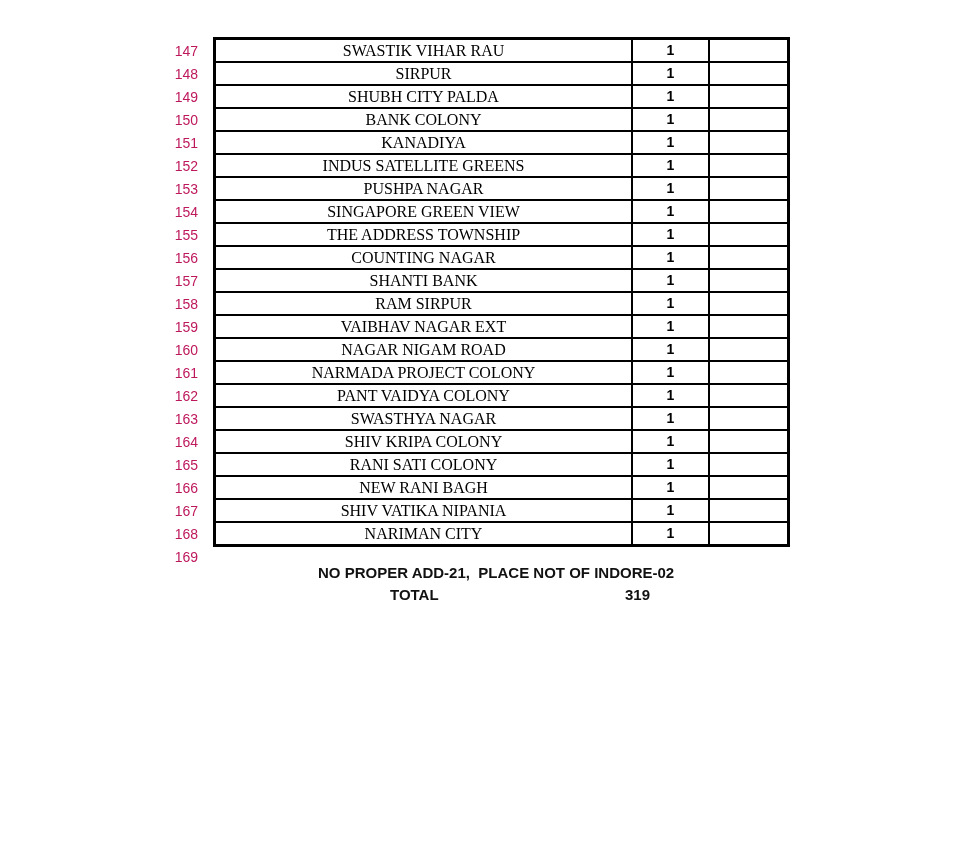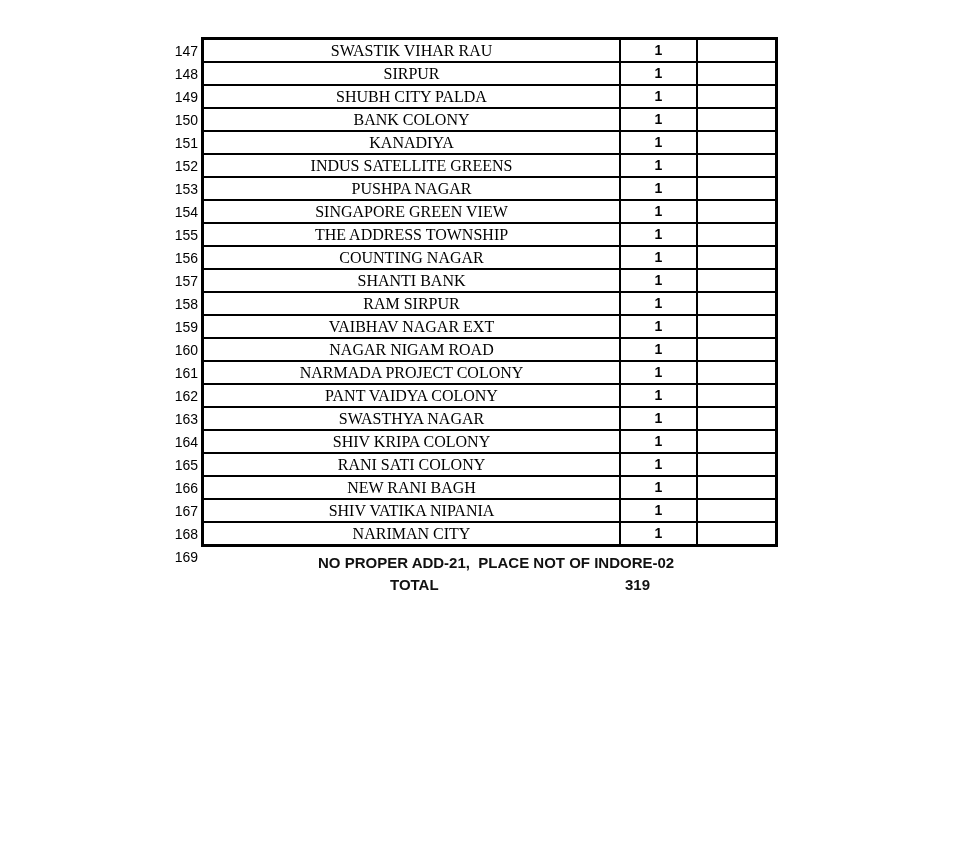--- a/index.html
+++ b/index.html
@@ -25,26 +25,26 @@
     position: absolute;
     left: 0;
     top: 3px;
     width: 25px;
   }
   .gutter .rn {
     height: 23px;
     line-height: 23px;
     text-align: right;
     font-size: 14px;
-    color: #000000;
+    color: #be185d;
     letter-spacing: 0px;
   }
   table.main {
     border-collapse: collapse;
-    margin-left: 28px;
+    margin-left: 40px;
     table-layout: fixed;
     border: 3px solid #000000;
   }
   table.main td {
     border: 2px solid #000000;
     height: 21px;
     line-height: 21px;
     padding: 0;
     overflow: hidden;
     vertical-align: middle;
@@ -59,21 +59,21 @@
     width: 75px;
     text-align: center;
     font-weight: bold;
     font-size: 14px;
   }
   td.extra {
     width: 77px;
   }
   .summary {
     margin-left: 28px;
-    padding-top: 5px;
+    padding-top: 15px;
     font-weight: bold;
     font-size: 15px;
     color: #111111;
   }
   .s-line {
     height: 22px;
     line-height: 22px;
     position: relative;
   }
   .line1 { padding-left: 117px; white-space: pre; }

